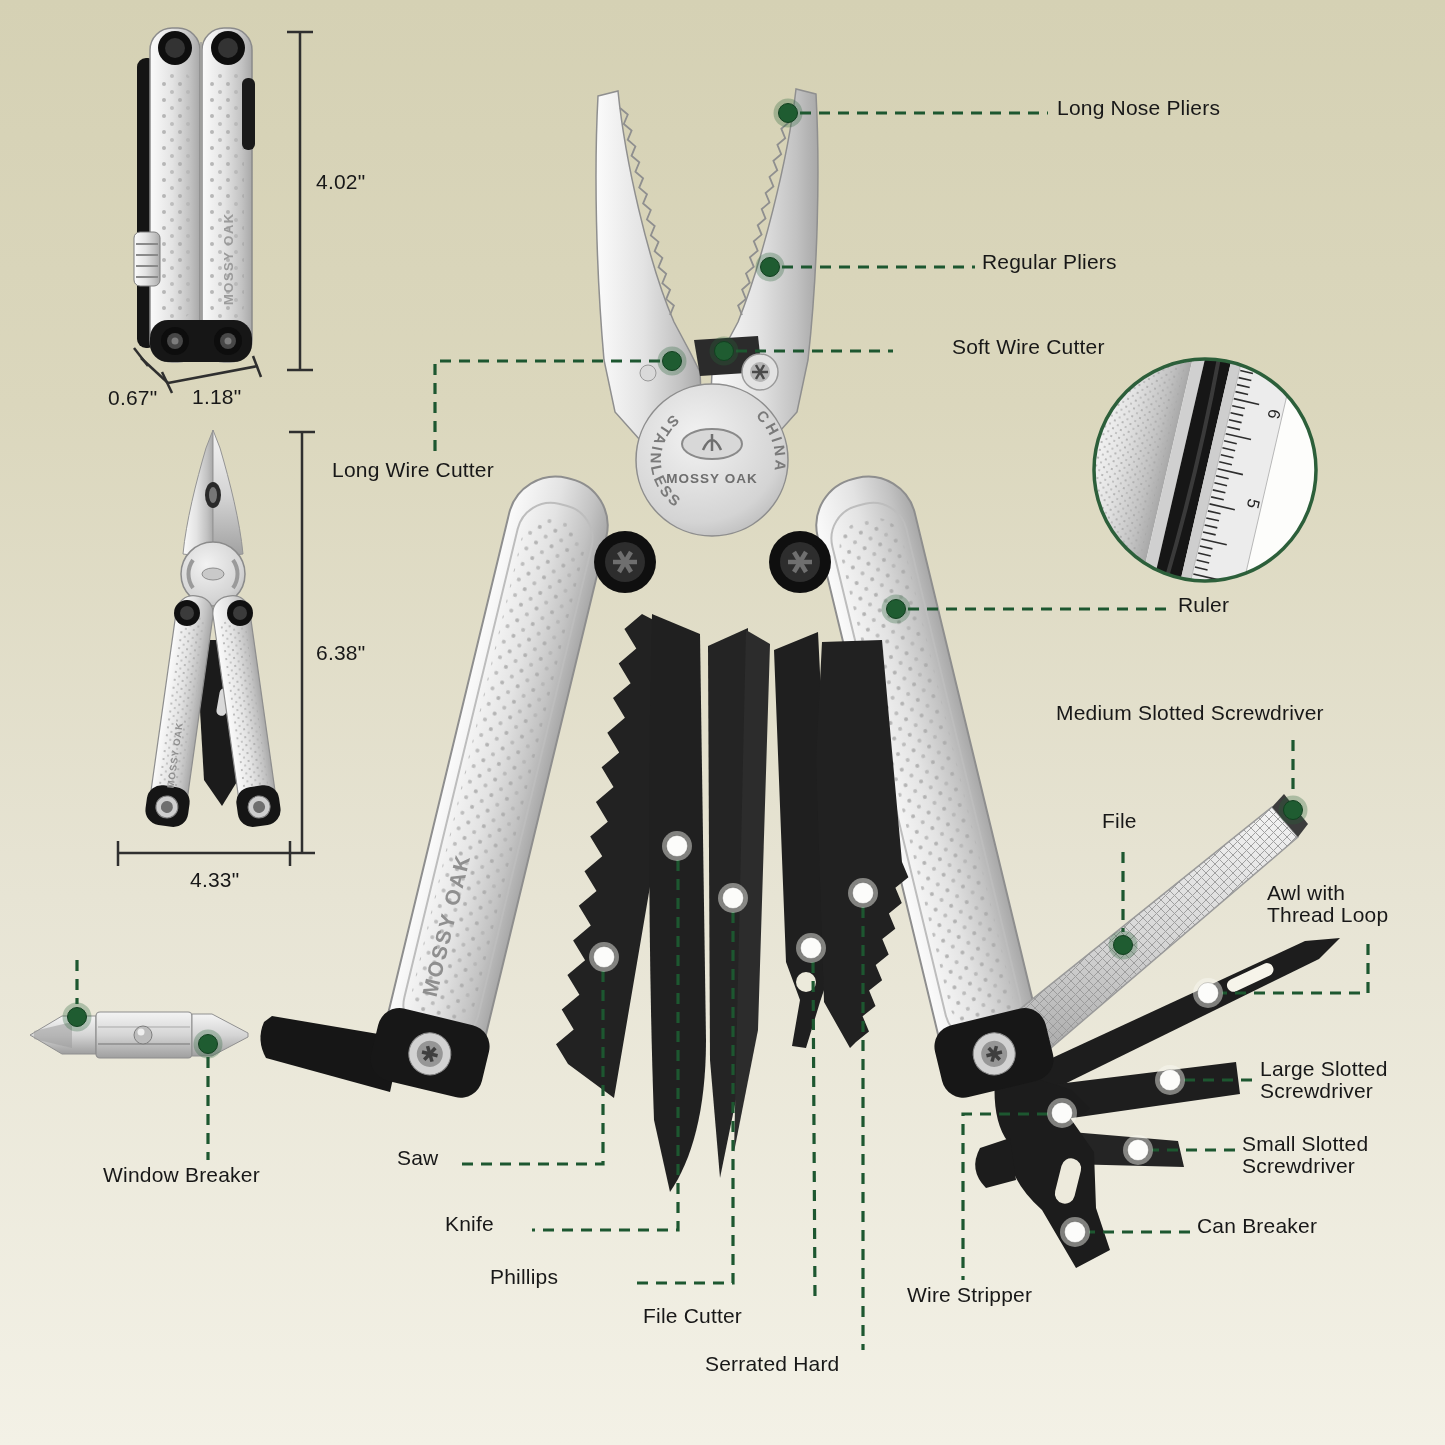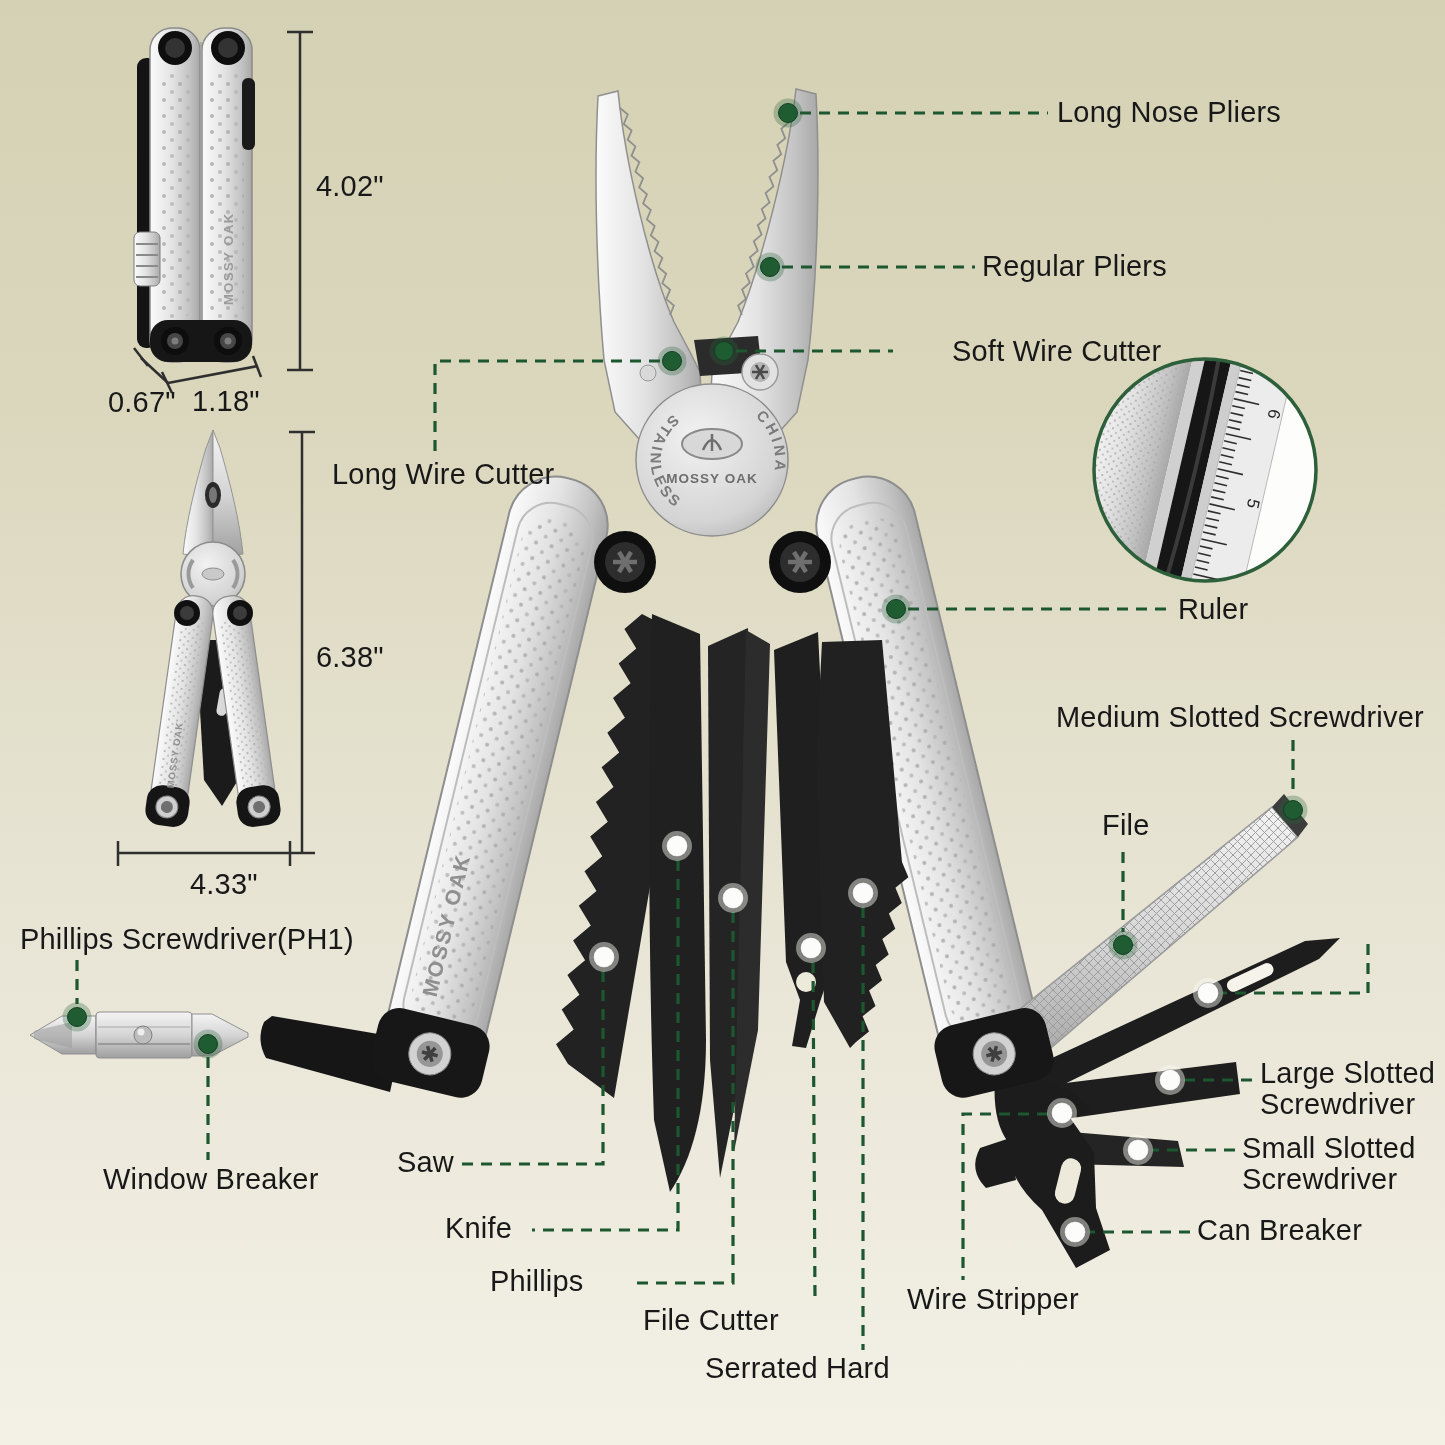--- a/index.html
+++ b/index.html
@@ -1,20 +1,20 @@
 <!DOCTYPE html>
 <html><head>
 <meta charset="utf-8">
 <style>
   html,body{margin:0;padding:0;background:#c9c5aa;}
   #canvas{position:relative;width:1445px;height:1445px;overflow:hidden;
     background:linear-gradient(180deg,#d5d1b4 0%,#dbd7bd 28%,#e7e4d4 62%,#f3f1e6 100%);
     font-family:"Liberation Sans",sans-serif;}
   #art{position:absolute;left:0;top:0;}
-  .lbl{position:absolute;font-size:29px;color:#181818;line-height:1.07;
+  .lbl{position:absolute;font-size:21px;color:#181818;line-height:1.07;
        white-space:nowrap;letter-spacing:.2px;}
   .lbl span{display:block;}
 </style>
 </head>
 <body>
 
 <div id="canvas">
 <svg id="art" width="1445" height="1445" viewBox="0 0 1445 1445">
   <defs>
     <linearGradient id="steelV" x1="0" y1="0" x2="1" y2="0">
@@ -390,20 +390,24 @@
     </div>
 <div class="lbl" style="left:1178px;top:594px">
       <span>Ruler</span>
     </div>
 <div class="lbl" style="left:1056px;top:702px">
       <span>Medium Slotted Screwdriver</span>
     </div>
 <div class="lbl" style="left:1102px;top:810px">
       <span>File</span>
     </div>
+<div class="lbl" style="left:1267px;top:882px">
+      <span>Awl with</span>
+      <span>Thread Loop</span>
+    </div>
 <div class="lbl" style="left:1260px;top:1058px">
       <span>Large Slotted</span>
       <span>Screwdriver</span>
     </div>
 <div class="lbl" style="left:1242px;top:1133px">
       <span>Small Slotted</span>
       <span>Screwdriver</span>
     </div>
 <div class="lbl" style="left:1197px;top:1215px">
       <span>Can Breaker</span>
@@ -419,23 +423,20 @@
     </div>
 <div class="lbl" style="left:490px;top:1266px">
       <span>Phillips</span>
     </div>
 <div class="lbl" style="left:445px;top:1213px">
       <span>Knife</span>
     </div>
 <div class="lbl" style="left:397px;top:1147px">
       <span>Saw</span>
     </div>
-<div class="lbl" style="left:20px;top:924px">
-      <span>Phillips Screwdriver(PH1)</span>
-    </div>
 <div class="lbl" style="left:103px;top:1164px">
       <span>Window Breaker</span>
     </div>
 <div class="lbl" style="left:316px;top:171px">
       <span>4.02"</span>
     </div>
 <div class="lbl" style="left:108px;top:387px">
       <span>0.67"</span>
     </div>
 <div class="lbl" style="left:192px;top:386px">

